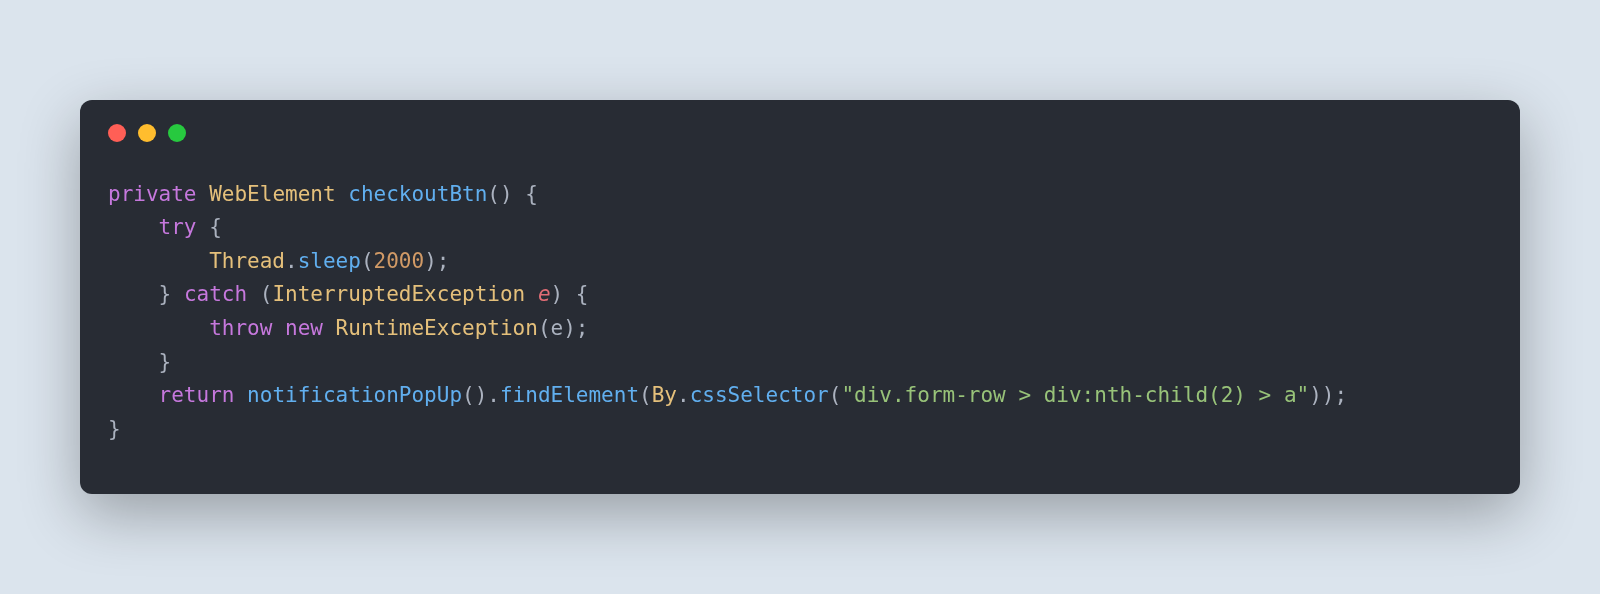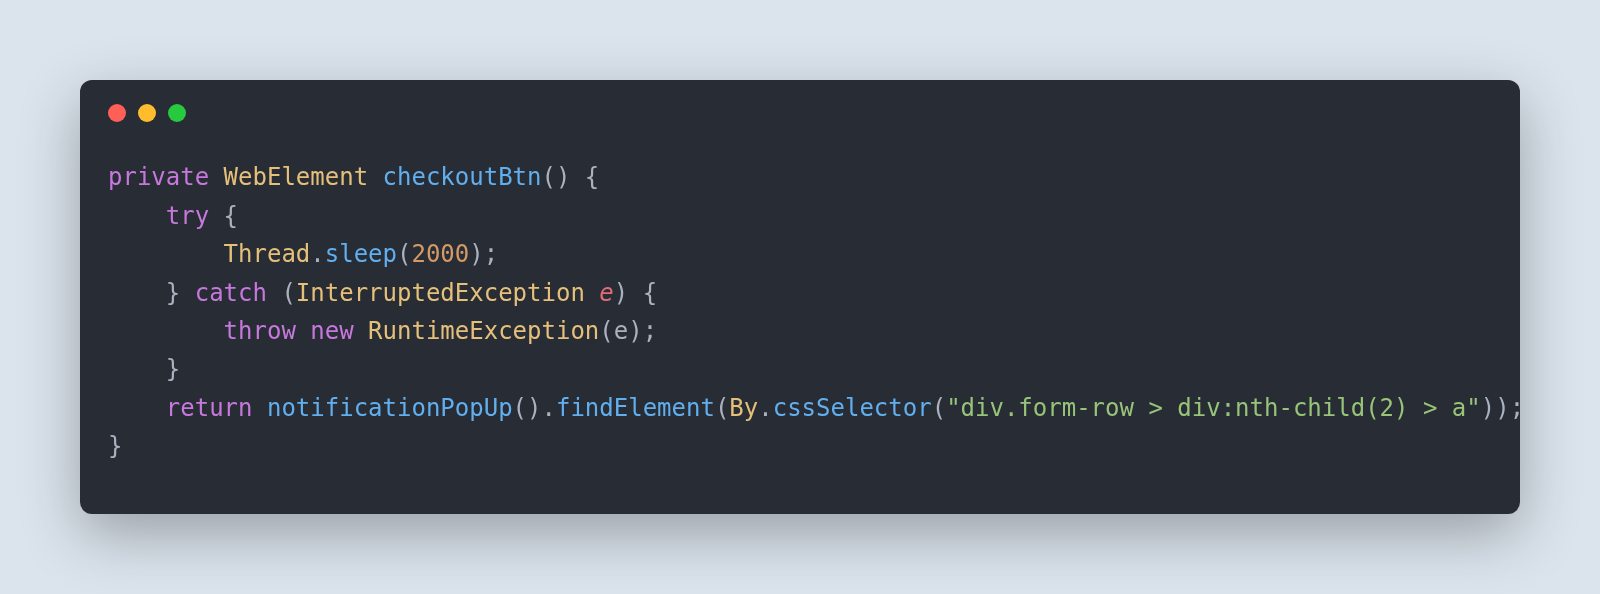--- a/index.html
+++ b/index.html
@@ -30,21 +30,21 @@
     }
     .dot {
       width: 18px;
       height: 18px;
       border-radius: 50%;
     }
     .dot-red { background: #ff5f56; }
     .dot-yellow { background: #ffbd2e; }
     .dot-green { background: #27c93f; }
     .code {
-      font-size: 24px;
+      font-size: 21px;
       line-height: 1.6;
       white-space: pre;
       color: #abb2bf;
     }
     .kw { color: #c678dd; }
     .type { color: #e5c07b; }
     .method { color: #61afef; }
     .punct { color: #abb2bf; }
     .num { color: #d19a66; }
     .param { color: #e06c75; font-style: italic; }

